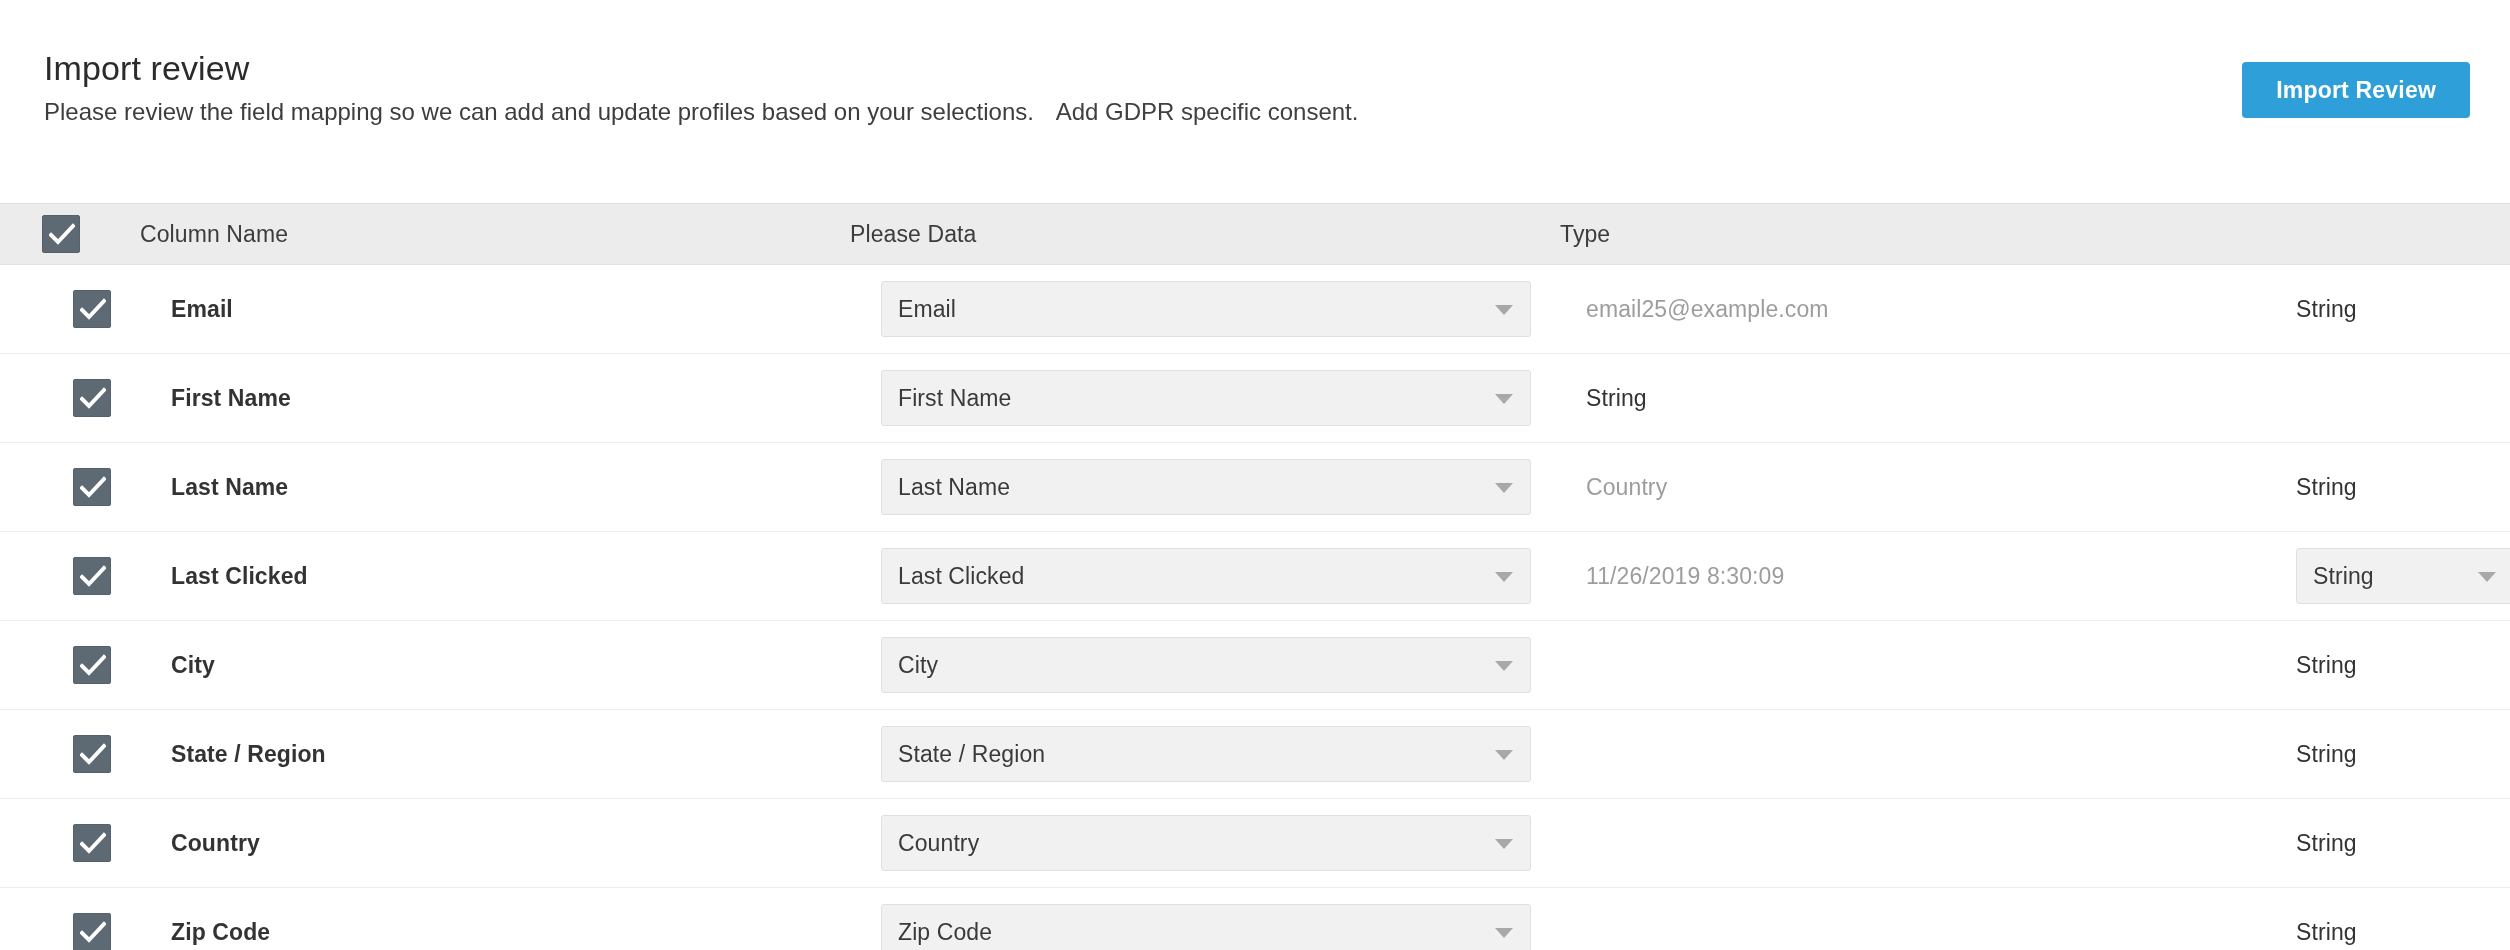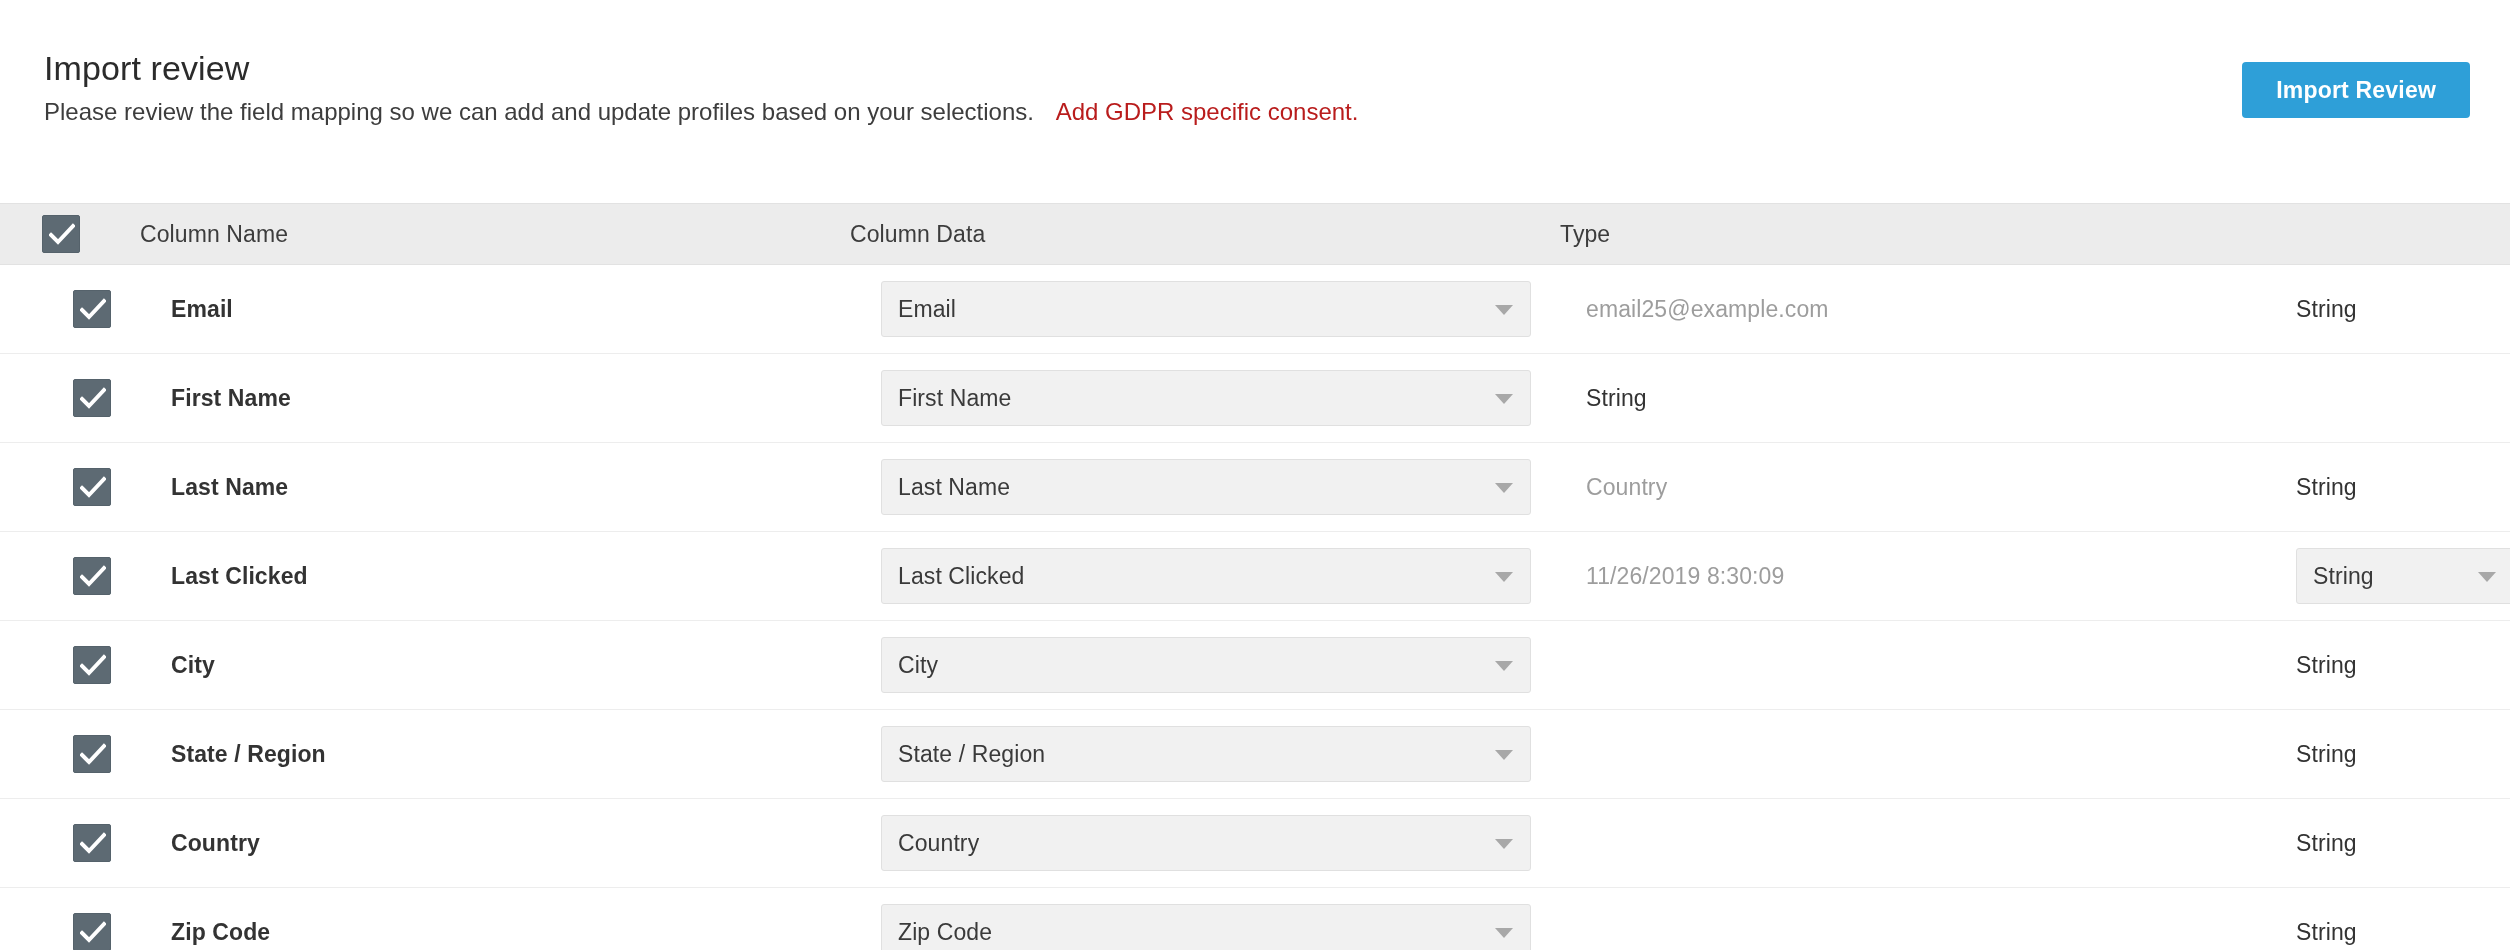--- a/index.html
+++ b/index.html
@@ -27,21 +27,21 @@
     line-height: 40px;
   }
   .subtitle {
     margin-top: 9px;
     font-size: 24px;
     font-weight: 400;
     color: #3d3d3d;
     line-height: 30px;
   }
   .subtitle .gdpr-link {
-    color: #b91c1c;
+    color: #404040;
     text-decoration: none;
     cursor: pointer;
     margin-left: 15px;
   }
   .import-btn {
     position: absolute;
     top: 62px;
     right: 40px;
     background: #2e9fd8;
     color: #ffffff;
@@ -176,21 +176,21 @@
 
     <div class="row thead">
       <div class="c-check">
         <div class="checkbox">
           <svg width="26" height="24" viewBox="0 0 26 24">
             <path d="M2 12 L9 19 L24 3" stroke="#ffffff" stroke-width="4" fill="none" stroke-linecap="square"></path>
           </svg>
         </div>
       </div>
       <div class="c-name th">Column Name</div>
-      <div class="c-sample th">Column Data</div>
+      <div class="c-sample th">Please Data</div>
       <div class="c-type th">Type</div>
     </div>
 
     <div id="rows-host">
         <div class="row trow">
           <div class="c-check">
             <div class="checkbox">
               <svg width="26" height="24" viewBox="0 0 26 24">
                 <path d="M2 12 L9 19 L24 3" stroke="#ffffff" stroke-width="4" fill="none" stroke-linecap="square"></path>
               </svg>

